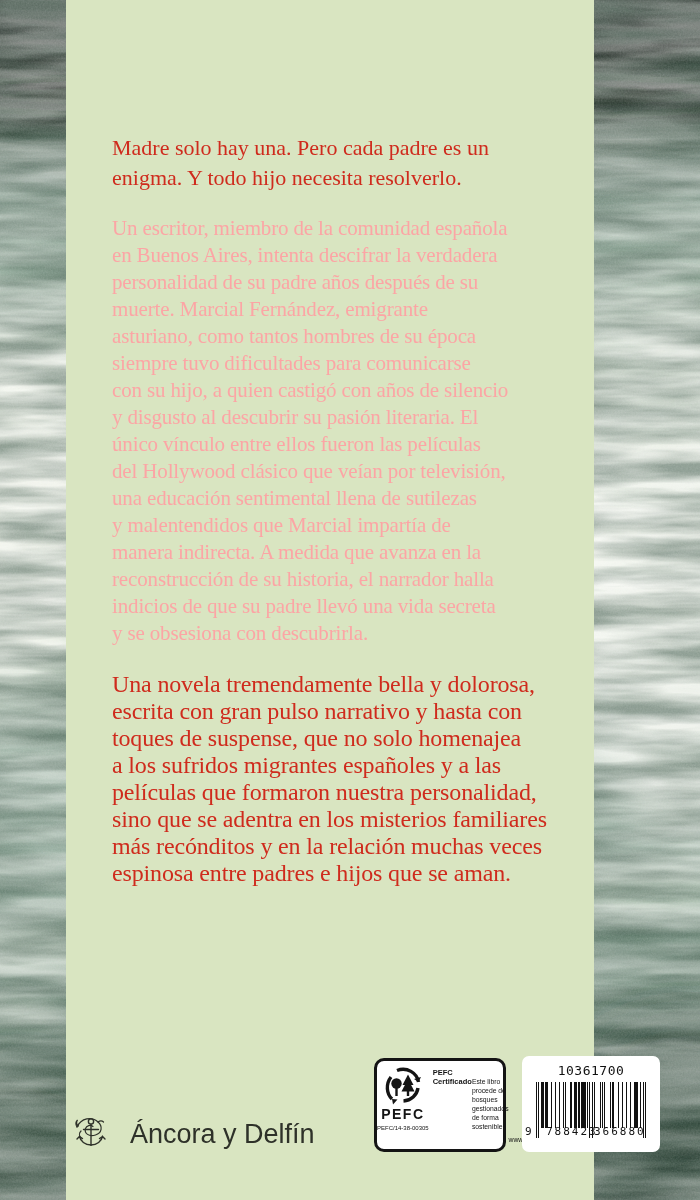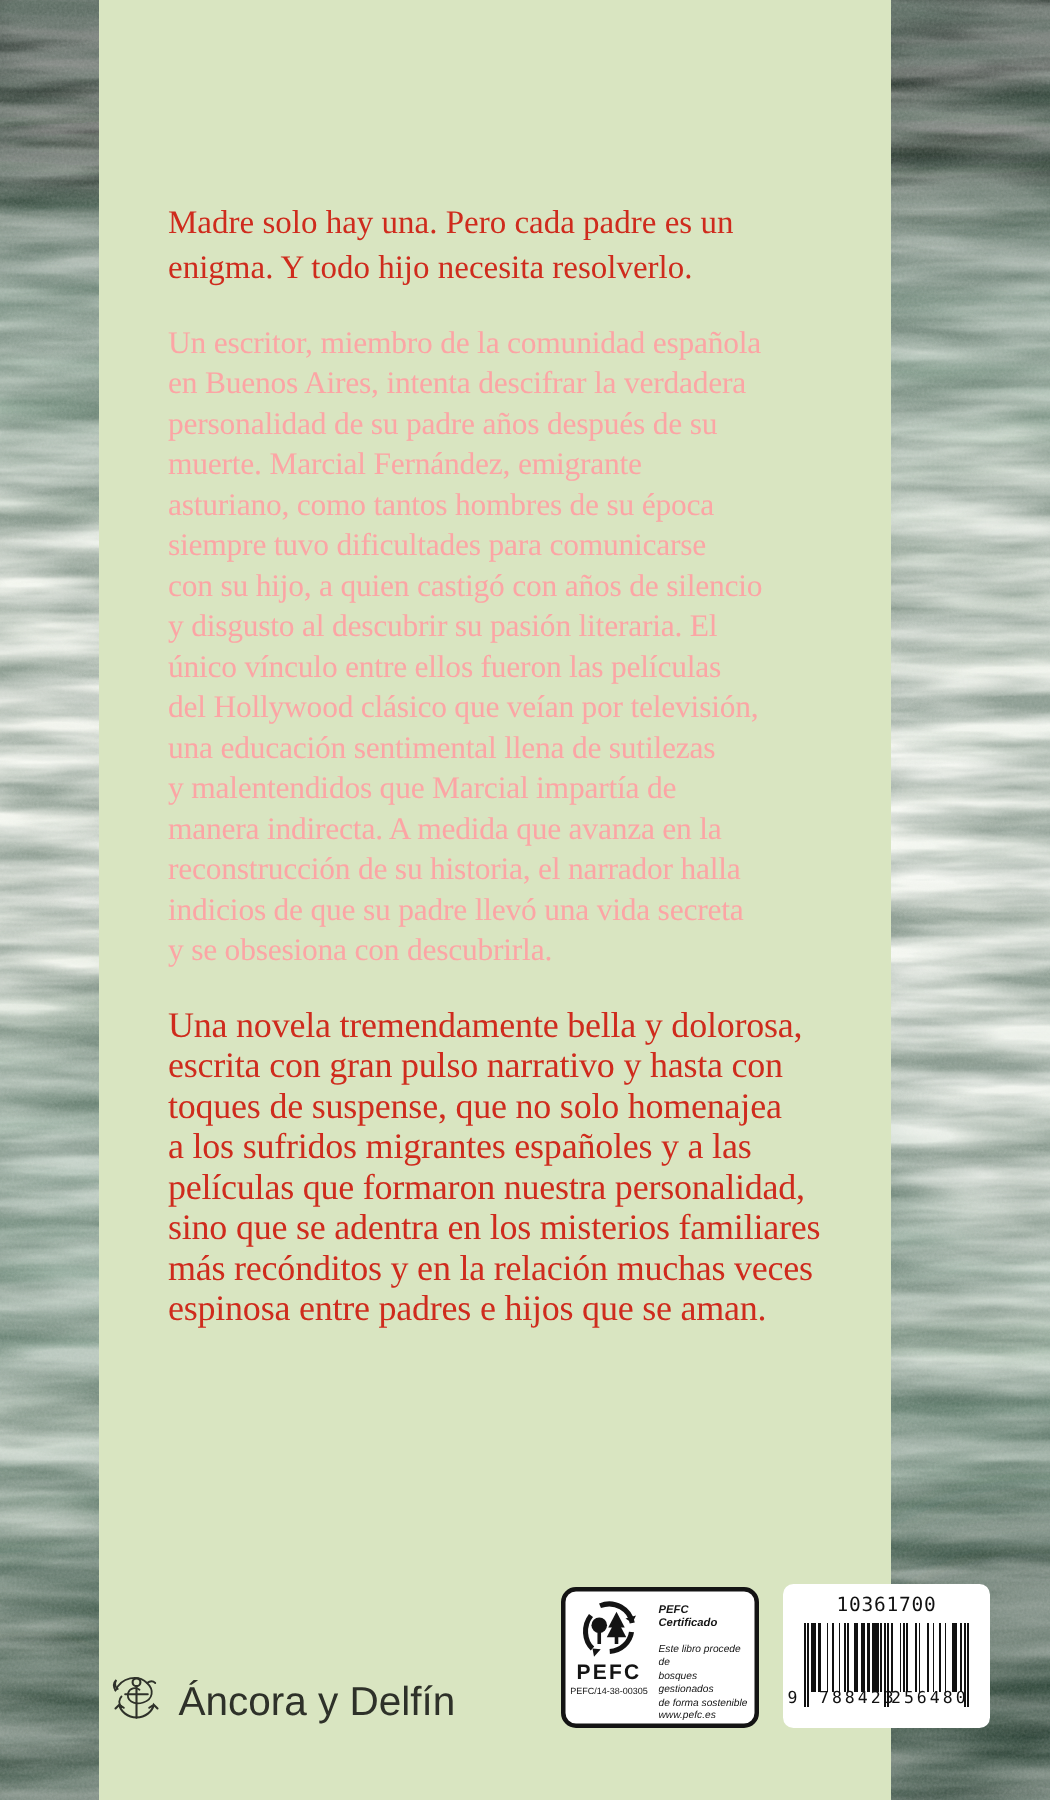--- a/index.html
+++ b/index.html
@@ -8,32 +8,32 @@
   .sea{position:absolute;left:0;top:0;width:700px;height:1200px;display:block;}
   .panel{position:absolute;left:66px;top:0;width:528px;height:1200px;background:#d9e5c1;}
 
   .tagline{position:absolute;left:112px;top:133px;width:470px;
            font-size:22px;line-height:30px;color:#cf2b1d;white-space:pre-line;}
   .synopsis{position:absolute;left:112px;top:215px;width:475px;
             font-size:21px;line-height:27px;color:#fca5a5;white-space:pre-line;letter-spacing:-0.15px;}
   .blurb{position:absolute;left:112px;top:671px;width:475px;
          font-size:24px;line-height:27px;color:#cf2b1d;white-space:pre-line;letter-spacing:-0.15px;}
 
-  .publisher{position:absolute;left:72px;top:1112px;height:44px;display:flex;align-items:center;gap:9px;
+  .publisher{position:absolute;left:72px;top:1112px;height:44px;display:flex;align-items:center;gap:20px;
              font-family:"Liberation Sans",sans-serif;font-size:27px;font-weight:400;color:#2e3129;}
   .publisher svg{display:block;}
 
   .pefc{position:absolute;left:374px;top:1058px;width:132px;height:94px;box-sizing:border-box;
         background:#ffffff;border:3px solid #141414;border-radius:10px;display:flex;
         font-family:"Liberation Sans",sans-serif;color:#141414;}
   .pefc-left{width:58px;display:flex;flex-direction:column;align-items:center;padding-top:5px;}
   .pefc-left svg{display:block;}
   .pefc-acronym{font-weight:bold;font-size:14px;letter-spacing:1.5px;margin-top:0px;}
   .pefc-license{font-size:6px;margin-top:3px;white-space:nowrap;}
-  .pefc-right{flex:1;display:flex;flex-direction:column;padding:7px 4px 6px 4px;font-style:italic;}
+  .pefc-right{flex:1;display:flex;padding:7px 4px 6px 4px;}
   .pefc-title{font-weight:bold;font-size:7.5px;}
   .pefc-desc{font-size:6.8px;line-height:9px;margin-top:9px;white-space:pre-line;}
   .pefc-url{font-size:6.8px;margin-top:auto;}
 
   .bclabel{position:absolute;left:522px;top:1056px;width:138px;height:96px;background:#ffffff;
            border-radius:7px;font-family:"DejaVu Sans Mono",monospace;color:#111;}
   .bc-num{margin-top:7px;text-align:center;font-size:13px;letter-spacing:0.5px;}
   .bc-bars{position:absolute;left:14px;top:26px;width:110px;height:56px;}
   .bc-bars svg{display:block;}
   .bc-digit{position:absolute;top:69px;font-size:11px;}
@@ -216,16 +216,16 @@
           <rect x="78" y="0" width="1" height="46" fill="#111"></rect>
           <rect x="81" y="0" width="1" height="46" fill="#111"></rect>
           <rect x="85" y="0" width="3" height="46" fill="#111"></rect>
           <rect x="90" y="0" width="1" height="46" fill="#111"></rect>
           <rect x="92" y="0" width="1" height="56" fill="#111"></rect>
           <rect x="94" y="0" width="1" height="56" fill="#111"></rect>
         </svg>
       </div>
     <span class="bc-digit bc-prefix">9</span>
     <span class="bc-digit bc-g1">788423</span>
-    <span class="bc-digit bc-g2">256480</span>
+    <span class="bc-digit bc-g2">366880</span>
   </div>
 
 </div>
 
 </body></html>

